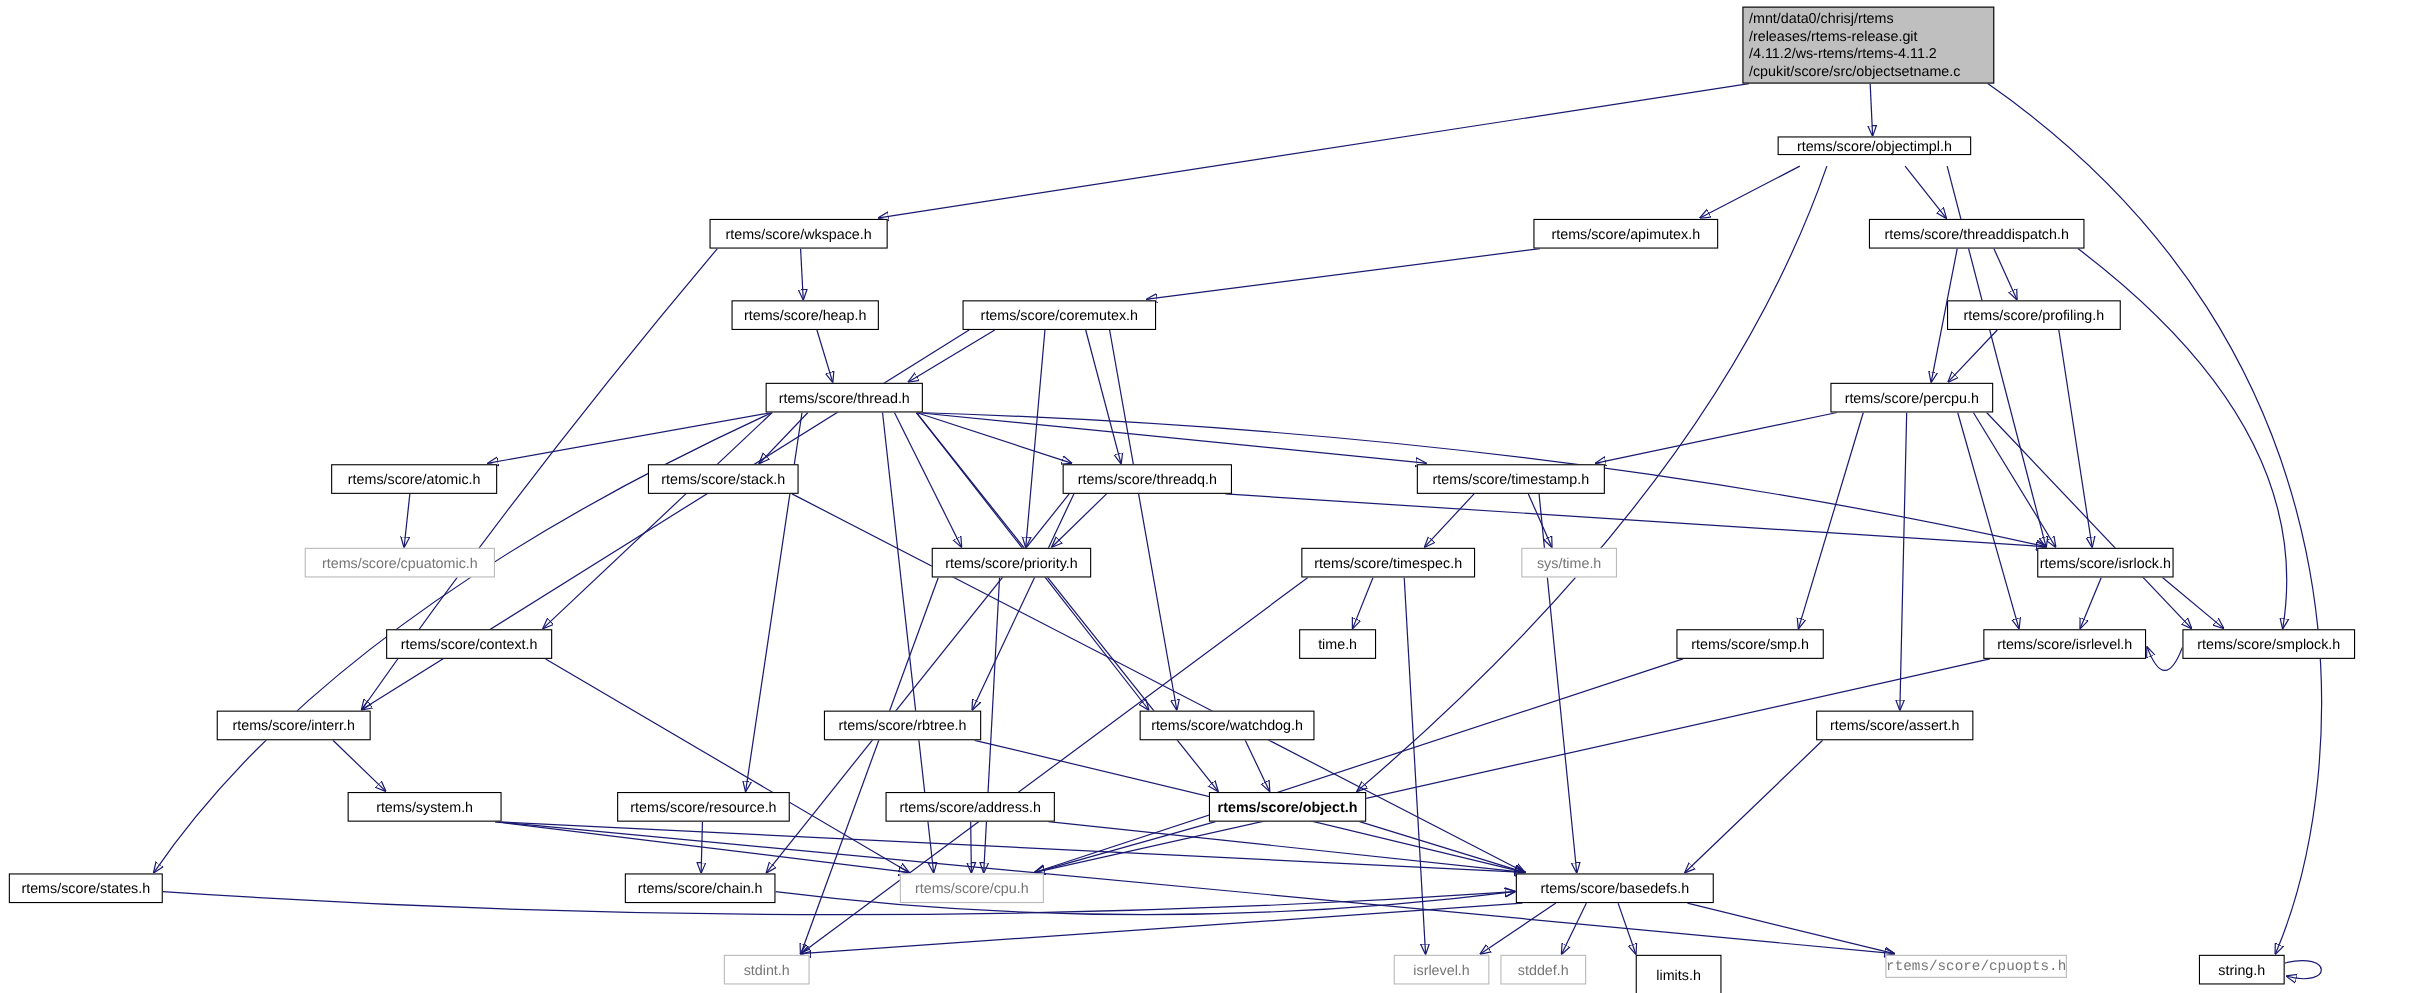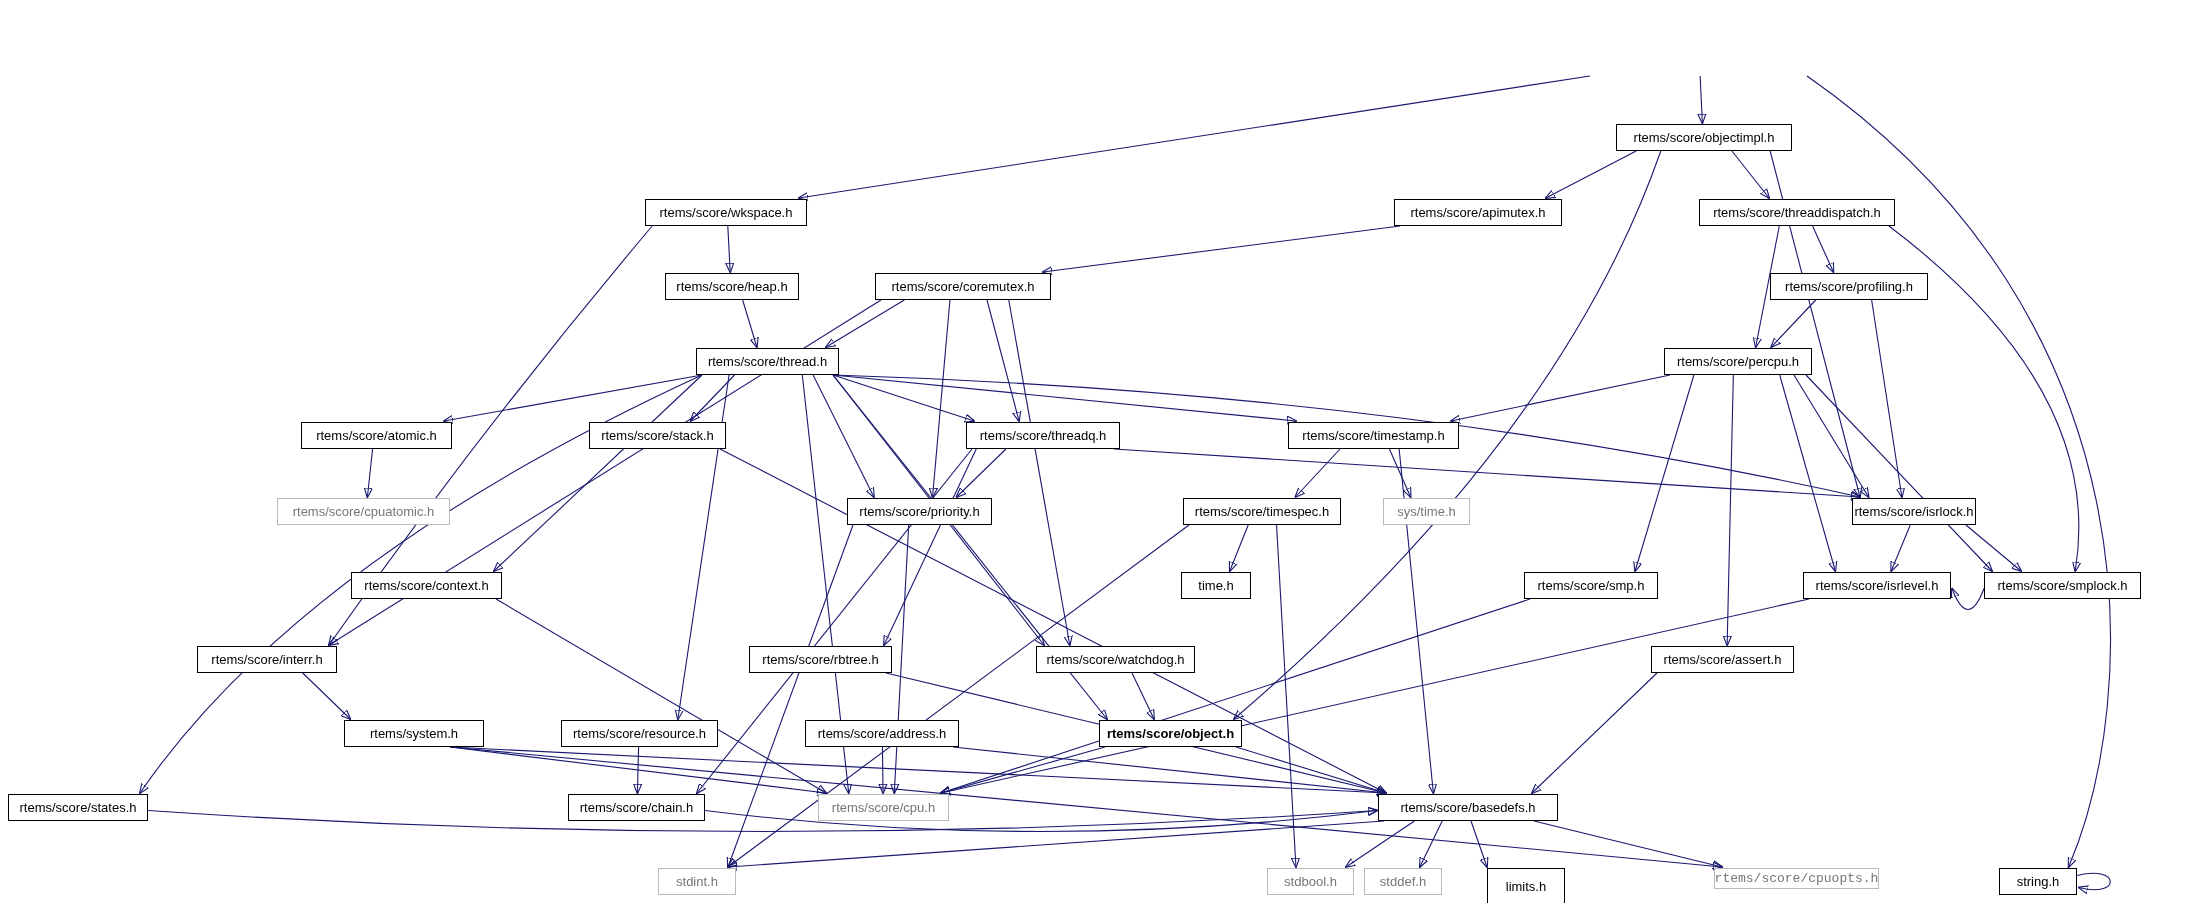--- a/index.html
+++ b/index.html
@@ -123,21 +123,25 @@
         <path d="M 853 525 L 728 867" marker-end="url(#arrowhead)"></path>
         <path d="M 1534 821 L 1722 867" marker-end="url(#arrowhead)"></path>
         <path d="M 1384 821 L 728 867" marker-end="url(#arrowhead)"></path>
         <path d="M 1414.45 821 L 1346 867" marker-end="url(#arrowhead)"></path>
         <path d="M 1442.2 821 L 1419.8 867" marker-end="url(#arrowhead)"></path>
         <path d="M 1471 821 L 1487 867" marker-end="url(#arrowhead)"></path>
         <path d="M 2077 875.5 C 2121 864.5 2121 898.5 2079 887.5" marker-end="url(#arrowhead)"></path>
       </g>
   </svg>
   <div id="nodes-layer">
-      <div class="node" style="left: 1616px; top: 124px; width: 176px; height: 27px;">rtems/score/objectimpl.h</div>
+      <div class="node main" style="left: 1584px; top: 6px; width: 229px; height: 70px;">/mnt/data0/chrisj/rtems
+/releases/rtems-release.git
+/4.11.2/ws-rtems/rtems-4.11.2
+/cpukit/score/src/objectsetname.c</div>
+      <div class="node" style="left: 1616px; top: 124px; width: 176px; height: 17px;">rtems/score/objectimpl.h</div>
       <div class="node" style="left: 645px; top: 199px; width: 162px; height: 27px;">rtems/score/wkspace.h</div>
       <div class="node" style="left: 1394px; top: 199px; width: 168px; height: 27px;">rtems/score/apimutex.h</div>
       <div class="node" style="left: 1699px; top: 199px; width: 196px; height: 27px;">rtems/score/threaddispatch.h</div>
       <div class="node" style="left: 665px; top: 273px; width: 134px; height: 27px;">rtems/score/heap.h</div>
       <div class="node" style="left: 875px; top: 273px; width: 176px; height: 27px;">rtems/score/coremutex.h</div>
       <div class="node" style="left: 1770px; top: 273px; width: 158px; height: 27px;">rtems/score/profiling.h</div>
       <div class="node" style="left: 696px; top: 348px; width: 143px; height: 27px;">rtems/score/thread.h</div>
       <div class="node" style="left: 1664px; top: 348px; width: 148px; height: 27px;">rtems/score/percpu.h</div>
       <div class="node" style="left: 301px; top: 422px; width: 151px; height: 27px;">rtems/score/atomic.h</div>
       <div class="node" style="left: 589px; top: 422px; width: 137px; height: 27px;">rtems/score/stack.h</div>
@@ -150,28 +154,28 @@
       <div class="node" style="left: 1852px; top: 498px; width: 124px; height: 27px;">rtems/score/isrlock.h</div>
       <div class="node" style="left: 351px; top: 572px; width: 151px; height: 27px;">rtems/score/context.h</div>
       <div class="node" style="left: 1181px; top: 572px; width: 70px; height: 27px;">time.h</div>
       <div class="node" style="left: 1524px; top: 572px; width: 134px; height: 27px;">rtems/score/smp.h</div>
       <div class="node" style="left: 1803px; top: 572px; width: 148px; height: 27px;">rtems/score/isrlevel.h</div>
       <div class="node" style="left: 1984px; top: 572px; width: 157px; height: 27px;">rtems/score/smplock.h</div>
       <div class="node" style="left: 197px; top: 646px; width: 140px; height: 27px;">rtems/score/interr.h</div>
       <div class="node" style="left: 749px; top: 646px; width: 143px; height: 27px;">rtems/score/rbtree.h</div>
       <div class="node" style="left: 1036px; top: 646px; width: 159px; height: 27px;">rtems/score/watchdog.h</div>
       <div class="node" style="left: 1651px; top: 646px; width: 143px; height: 27px;">rtems/score/assert.h</div>
-      <div class="node" style="left: 316px; top: 720px; width: 140px; height: 27px; margin-left: 28px;">rtems/system.h</div>
+      <div class="node" style="left: 316px; top: 720px; width: 140px; height: 27px;">rtems/system.h</div>
       <div class="node" style="left: 561px; top: 720px; width: 157px; height: 27px;">rtems/score/resource.h</div>
       <div class="node" style="left: 805px; top: 720px; width: 154px; height: 27px;">rtems/score/address.h</div>
       <div class="node" style="left: 1099px; top: 720px; width: 143px; height: 27px; font-weight: bold;">rtems/score/object.h</div>
       <div class="node" style="left: 8px; top: 794px; width: 140px; height: 27px;">rtems/score/states.h</div>
       <div class="node" style="left: 568px; top: 794px; width: 137px; height: 27px;">rtems/score/chain.h</div>
       <div class="node pale" style="left: 818px; top: 794px; width: 131px; height: 27px;">rtems/score/cpu.h</div>
       <div class="node" style="left: 1378px; top: 794px; width: 180px; height: 27px;">rtems/score/basedefs.h</div>
       <div class="node pale" style="left: 658px; top: 868px; width: 78px; height: 27px;">stdint.h</div>
-      <div class="node pale" style="left: 1267px; top: 868px; width: 87px; height: 27px;">stdbool.h</div>
+      <div class="node pale" style="left: 1267px; top: 868px; width: 87px; height: 27px;">isrlevel.h</div>
       <div class="node pale" style="left: 1364px; top: 868px; width: 78px; height: 27px;">stddef.h</div>
       <div class="node" style="left: 1460px; top: 868px; width: 78px; height: 37px; margin-left: 27px;">limits.h</div>
       <div class="node pale" style="left: 1714px; top: 868px; width: 165px; height: 21px; font-family: Liberation Mono, monospace;">rtems/score/cpuopts.h</div>
       <div class="node" style="left: 1999px; top: 868px; width: 78px; height: 27px;">string.h</div>
     </div>
 </div>
 
 </body></html>

